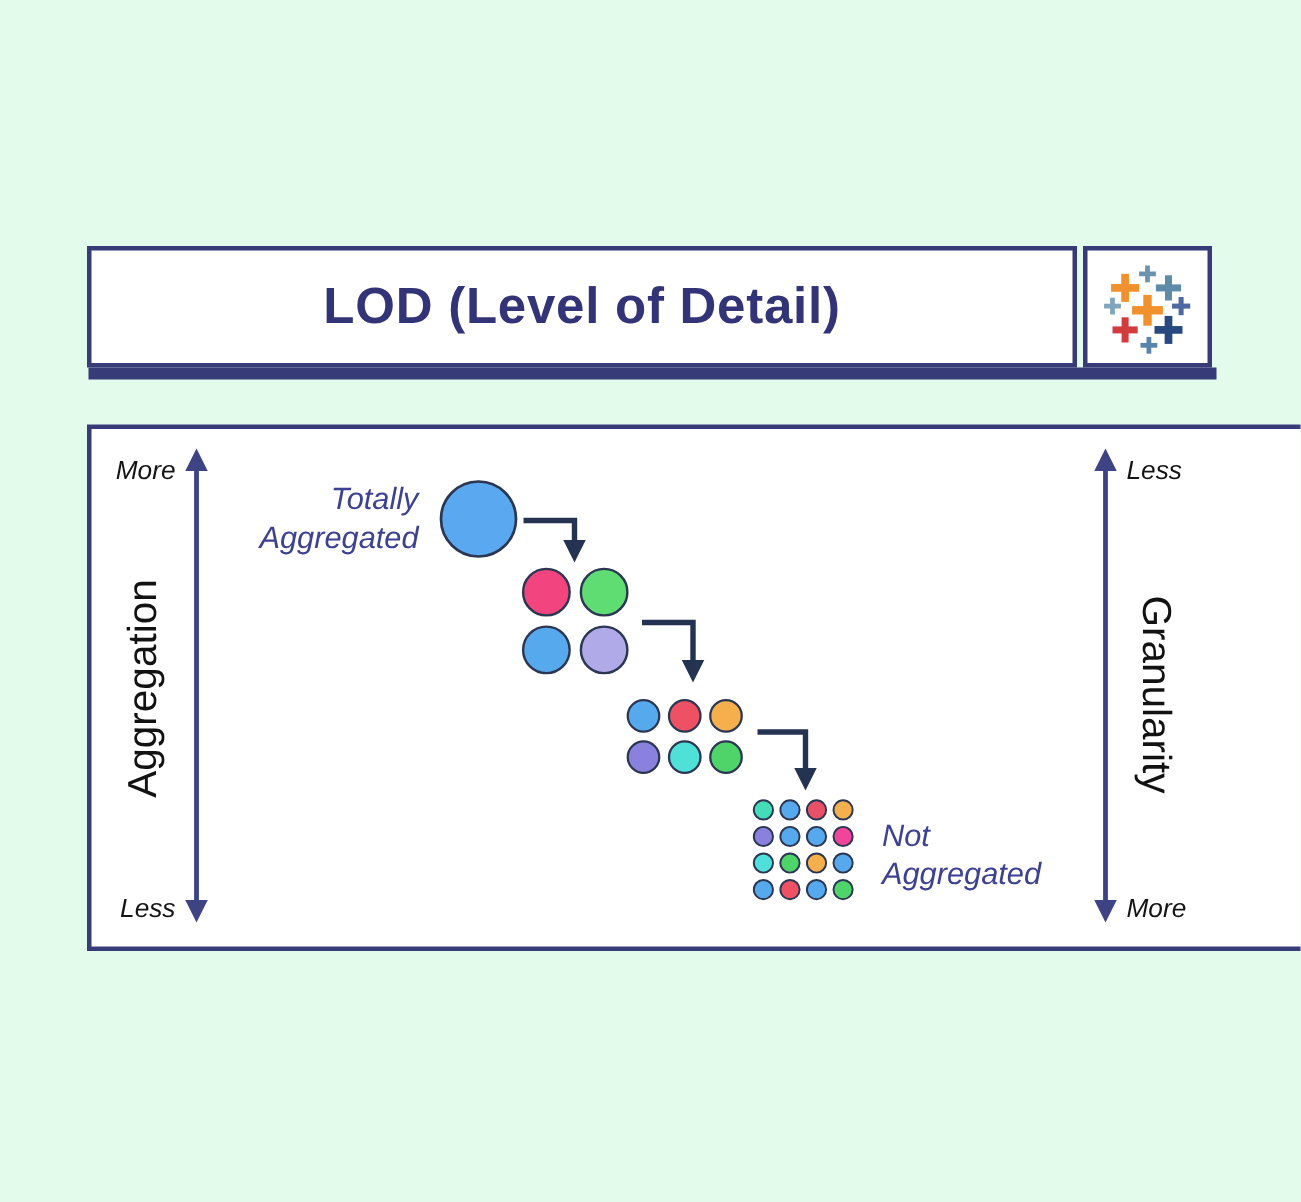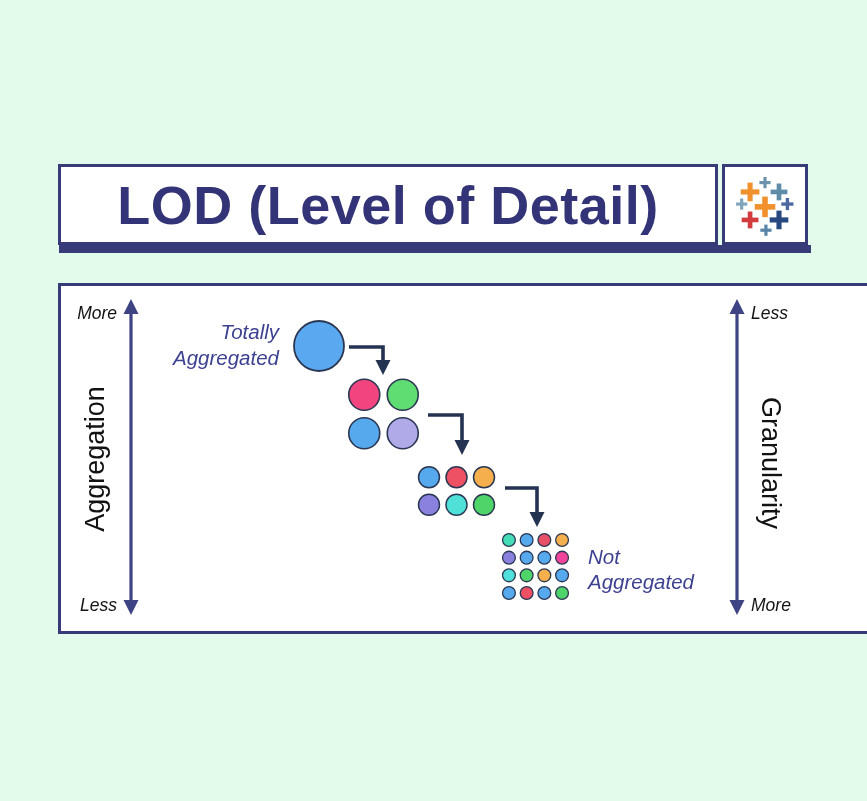--- a/index.html
+++ b/index.html
@@ -11,21 +11,21 @@
   .hdr-box{
     position:absolute;background:#FFFFFF;border:3px solid #373B78;
     box-sizing:border-box;display:flex;align-items:center;justify-content:center;
   }
   #header-title-box{left:58px;top:164px;width:660px;height:81px;}
   #tableau-logo-box{left:722px;top:164px;width:86px;height:81px;}
   #header-shadow-bar{
     position:absolute;left:59px;top:245px;width:752px;height:8px;background:#373B78;
   }
   #page-title{
-    color:#333377;font-size:54px;font-weight:bold;letter-spacing:0.5px;white-space:nowrap;
+    color:#333377;font-size:34px;font-weight:bold;letter-spacing:0.5px;white-space:nowrap;
   }
   #diagram-box{
     position:absolute;left:58px;top:283px;width:830px;height:351px;
     background:#FFFFFF;border:3px solid #373B78;box-sizing:border-box;
   }
   #diagram-svg{display:block;width:744px;height:345px;}
   text{font-family:"Liberation Sans", sans-serif;}
   .axis-endpoint{font-size:17.5px;font-style:italic;fill:#141414;}
   .axis-title{font-size:27px;fill:#121212;}
   .annot{font-size:20.5px;font-style:italic;fill:#3D4191;}

